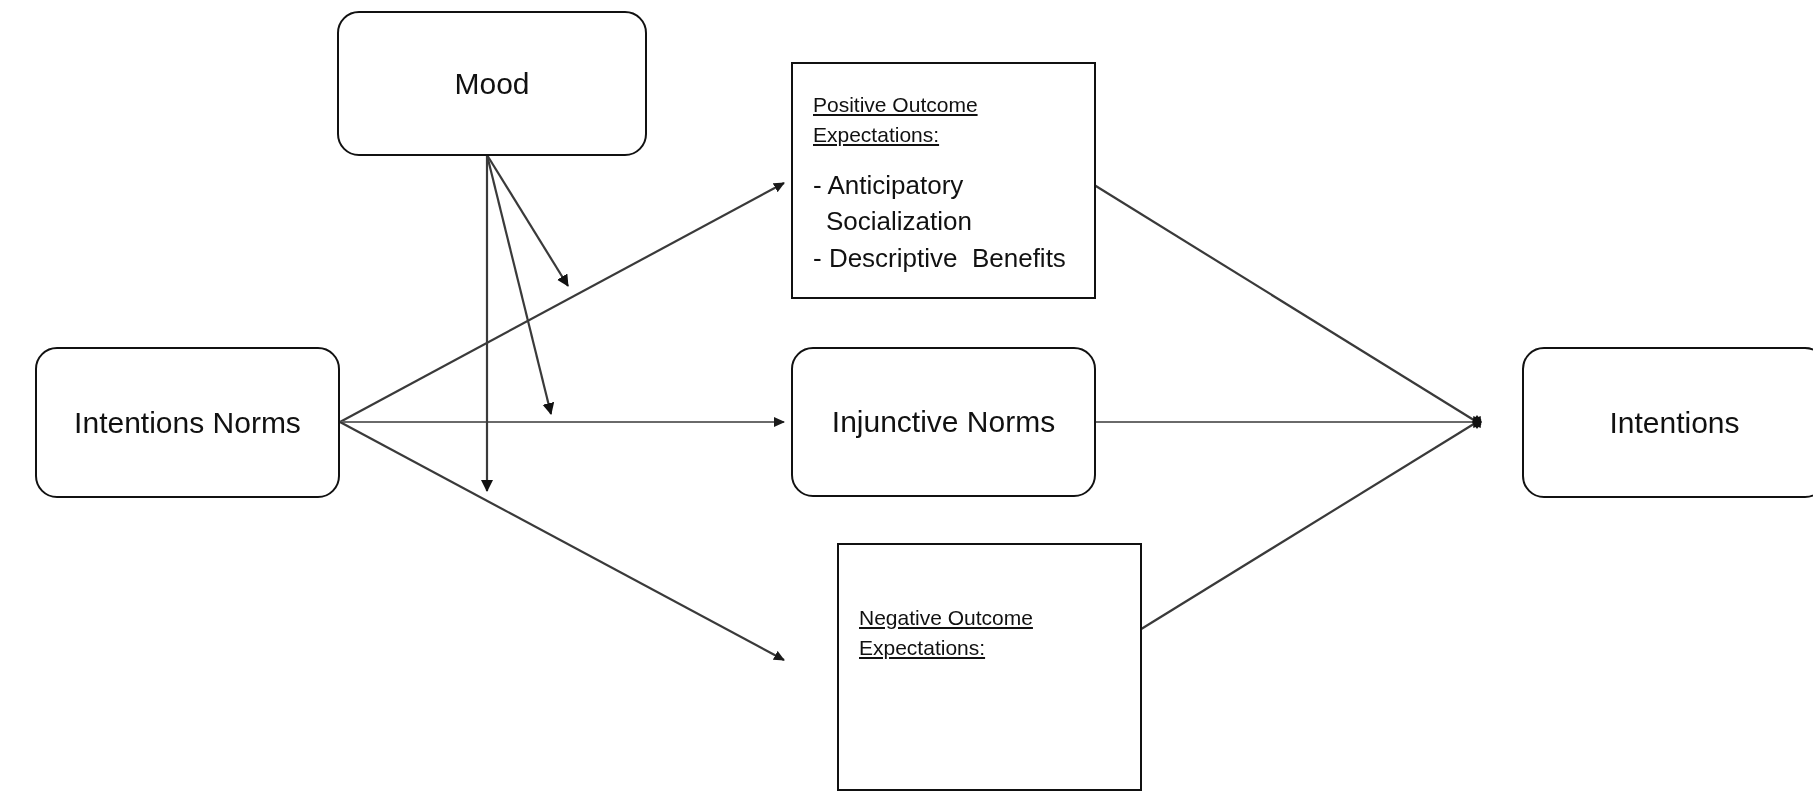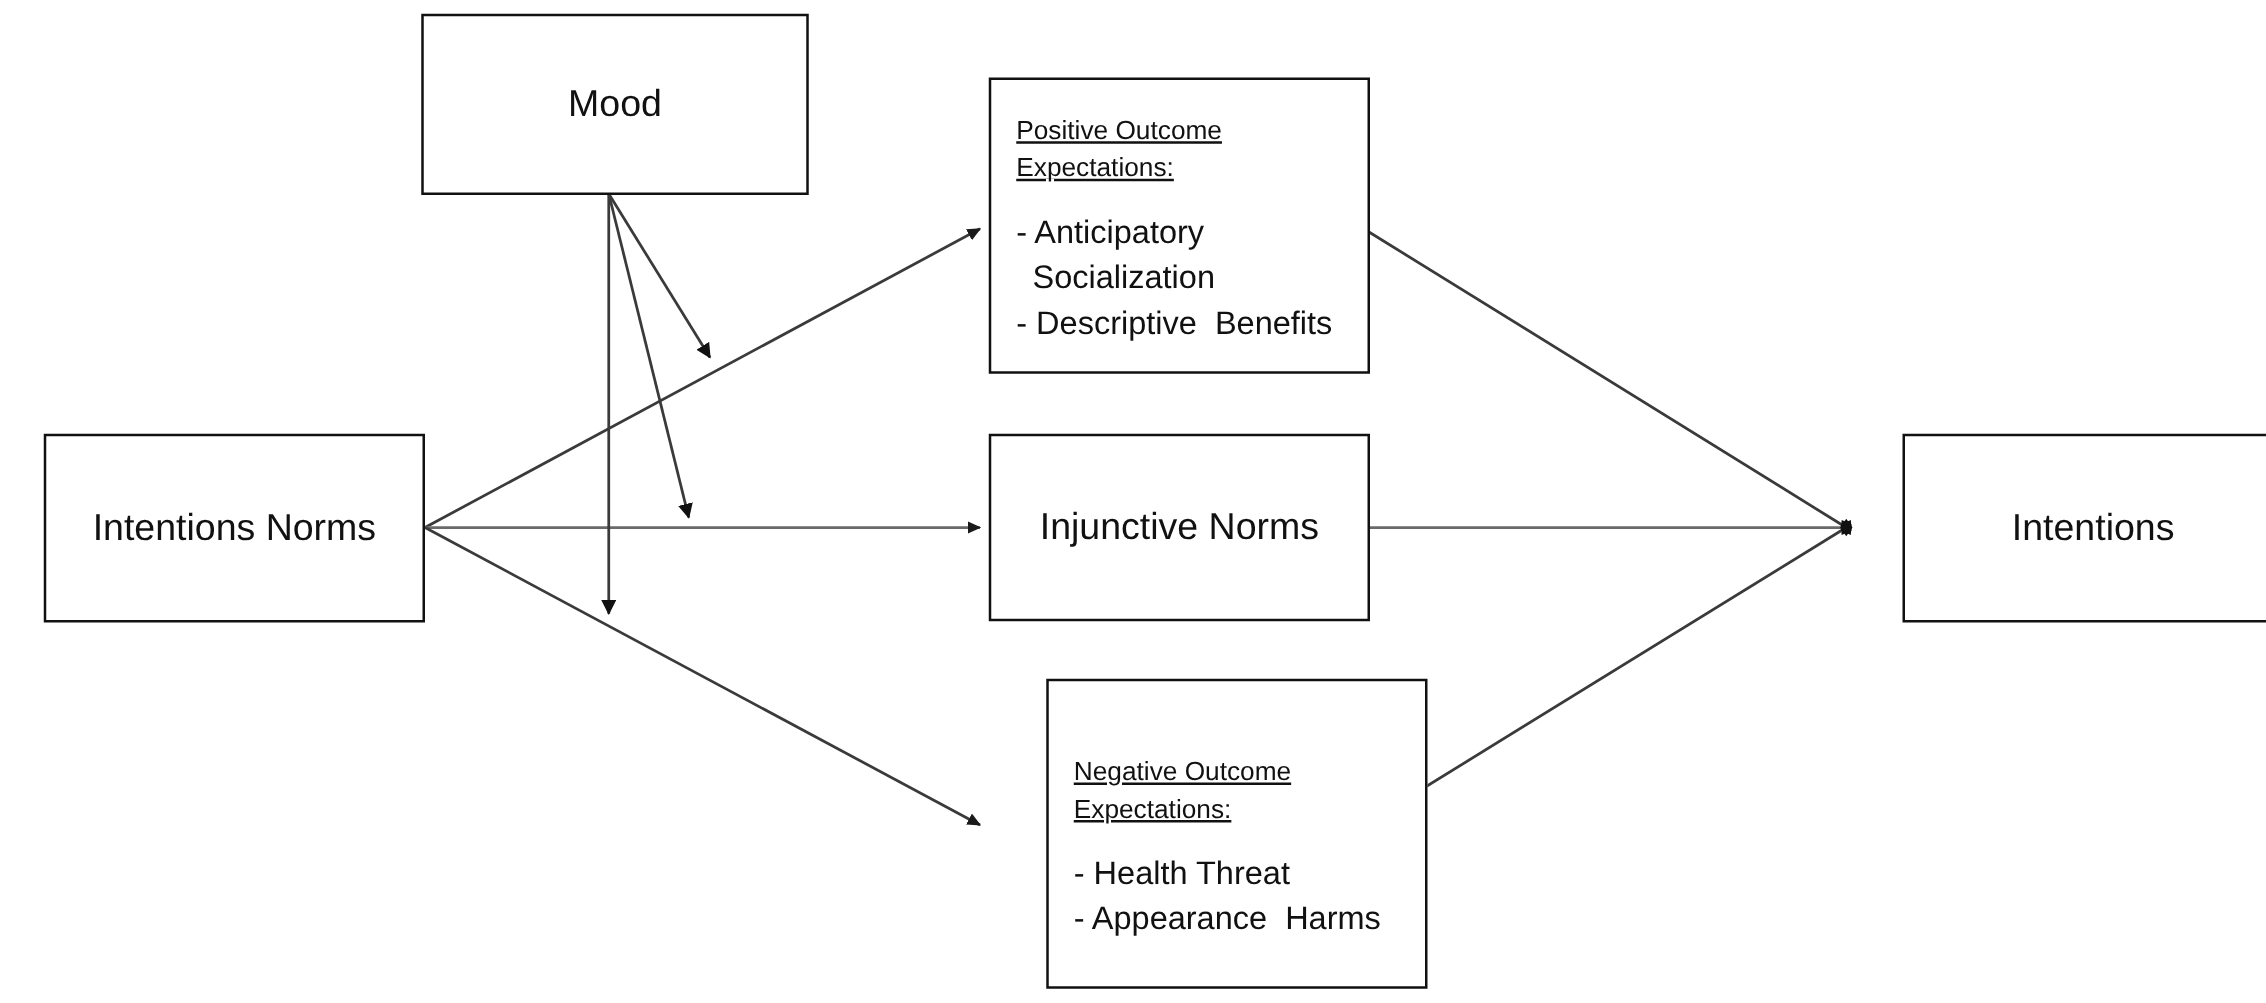--- a/index.html
+++ b/index.html
@@ -28,20 +28,21 @@
     position: absolute;
     box-sizing: border-box;
     background: #ffffff;
     border: 2px solid #111111;
     z-index: 2;
   }
   .node.centered {
     display: flex;
     align-items: center;
     justify-content: center;
+    border-radius: 22px;
   }
   .node-label {
     font-size: 30px;
     color: #111111;
     line-height: 1.2;
     white-space: nowrap;
   }
   .node.listbox {
     padding: 26px 0 0 20px;
   }
@@ -127,23 +128,19 @@
 
   <div class="node centered" style="left:791px; top:347px; width:305px; height:150px;">
     <div class="node-label">Injunctive Norms</div>
   </div>
 
   <div class="node listbox" style="left:837px; top:543px; width:305px; height:248px; padding-top:58px;">
     <div class="list-heading">
       <span>Negative Outcome</span><br>
       <span>Expectations:</span>
     </div>
-    <div class="list-items">
-      <div class="list-item">- Health Threat</div>
-      <div class="list-item">- Appearance  Harms</div>
-    </div>
   </div>
 
   <div class="node centered" style="left:1522px; top:347px; width:305px; height:151px;">
     <div class="node-label">Intentions</div>
   </div>
 
 </div>
 
 </body></html>

